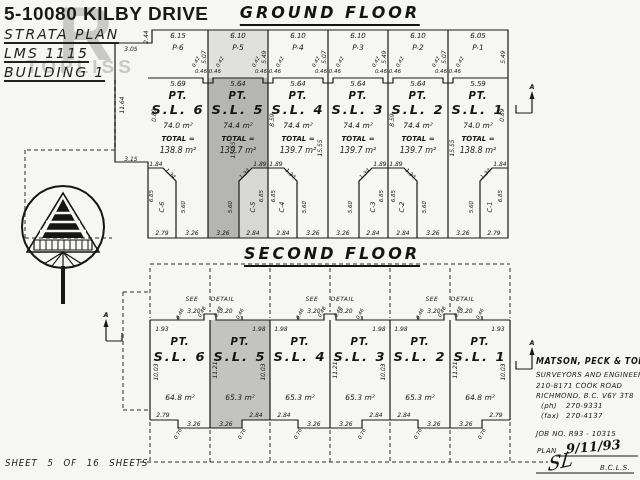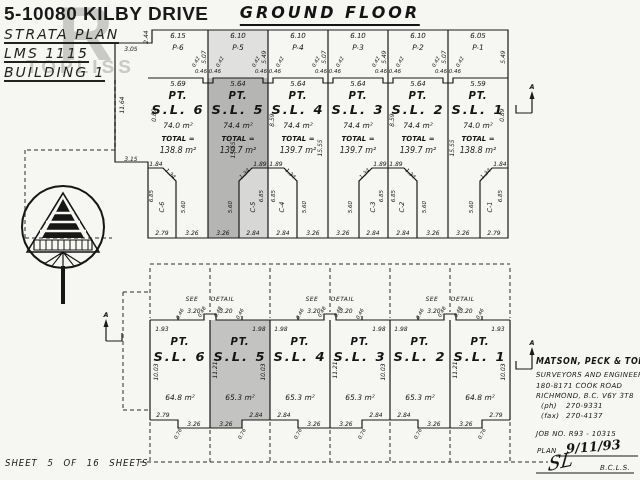--- a/index.html
+++ b/index.html
@@ -95,20 +95,21 @@
       <path d="M536,473 H634"></path>
     </g>
   </svg>
 
   <span class="lbl h-address" style="left:4px;top:4px">5-10080 KILBY DRIVE</span>
   <span class="lbl h-line" style="left:4px;top:27px">STRATA PLAN</span>
   <span class="lbl h-line" style="left:4px;top:46px">LMS 1115</span>
   <span class="lbl h-line h-line-b" style="left:4px;top:65px">BUILDING 1</span>
 
   <span class="lbl floor-title cx" style="left:330px;top:5px">GROUND FLOOR</span>
+  <span class="lbl floor-title cx" style="left:332px;top:246px">SECOND FLOOR</span>
 
   <span class="lbl cx" style="left:178px;top:33px">6.15</span>
   <span class="lbl cx" style="left:238px;top:33px">6.10</span>
   <span class="lbl cx" style="left:298px;top:33px">6.10</span>
   <span class="lbl cx" style="left:358px;top:33px">6.10</span>
   <span class="lbl cx" style="left:418px;top:33px">6.10</span>
   <span class="lbl cx" style="left:478px;top:33px">6.05</span>
 
   <span class="lbl cx ar" style="left:178px;top:44px">P-6</span>
   <span class="lbl cx ar" style="left:238px;top:44px">P-5</span>
@@ -311,21 +312,21 @@
   <span class="lbl rot d60" style="left:362px;top:434px">0.76</span>
   <span class="lbl rot d60" style="left:418px;top:434px">0.76</span>
   <span class="lbl rot d60" style="left:482px;top:434px">0.76</span>
 
   <span class="lbl cx mk" style="left:532px;top:84px">A</span>
   <span class="lbl cx mk" style="left:106px;top:312px">A</span>
   <span class="lbl cx mk" style="left:532px;top:340px">A</span>
 
   <span class="lbl tb-firm" style="left:536px;top:358px">MATSON, PECK &amp; TOPLISS</span>
   <span class="lbl tb" style="left:536px;top:372px">SURVEYORS AND ENGINEERS</span>
-  <span class="lbl tb" style="left:536px;top:383px">180-8171 COOK ROAD</span>
+  <span class="lbl tb" style="left:536px;top:383px">210-8171 COOK ROAD</span>
   <span class="lbl tb" style="left:536px;top:393px">RICHMOND, B.C.  V6Y 3T8</span>
   <span class="lbl tb" style="left:541px;top:403px">(ph)</span>
   <span class="lbl tb" style="left:566px;top:403px">270-9331</span>
   <span class="lbl tb" style="left:541px;top:413px">(fax)</span>
   <span class="lbl tb" style="left:566px;top:413px">270-4137</span>
   <span class="lbl tb" style="left:536px;top:431px">JOB NO.   R93 - 10315</span>
   <span class="lbl tb" style="left:537px;top:448px">PLAN</span>
   <span class="lbl hand" style="left:566px;top:440px">9/11/93</span>
   <span class="lbl sig" style="left:548px;top:452px">SL</span>
   <span class="lbl tb" style="left:600px;top:465px">B.C.L.S.</span>

